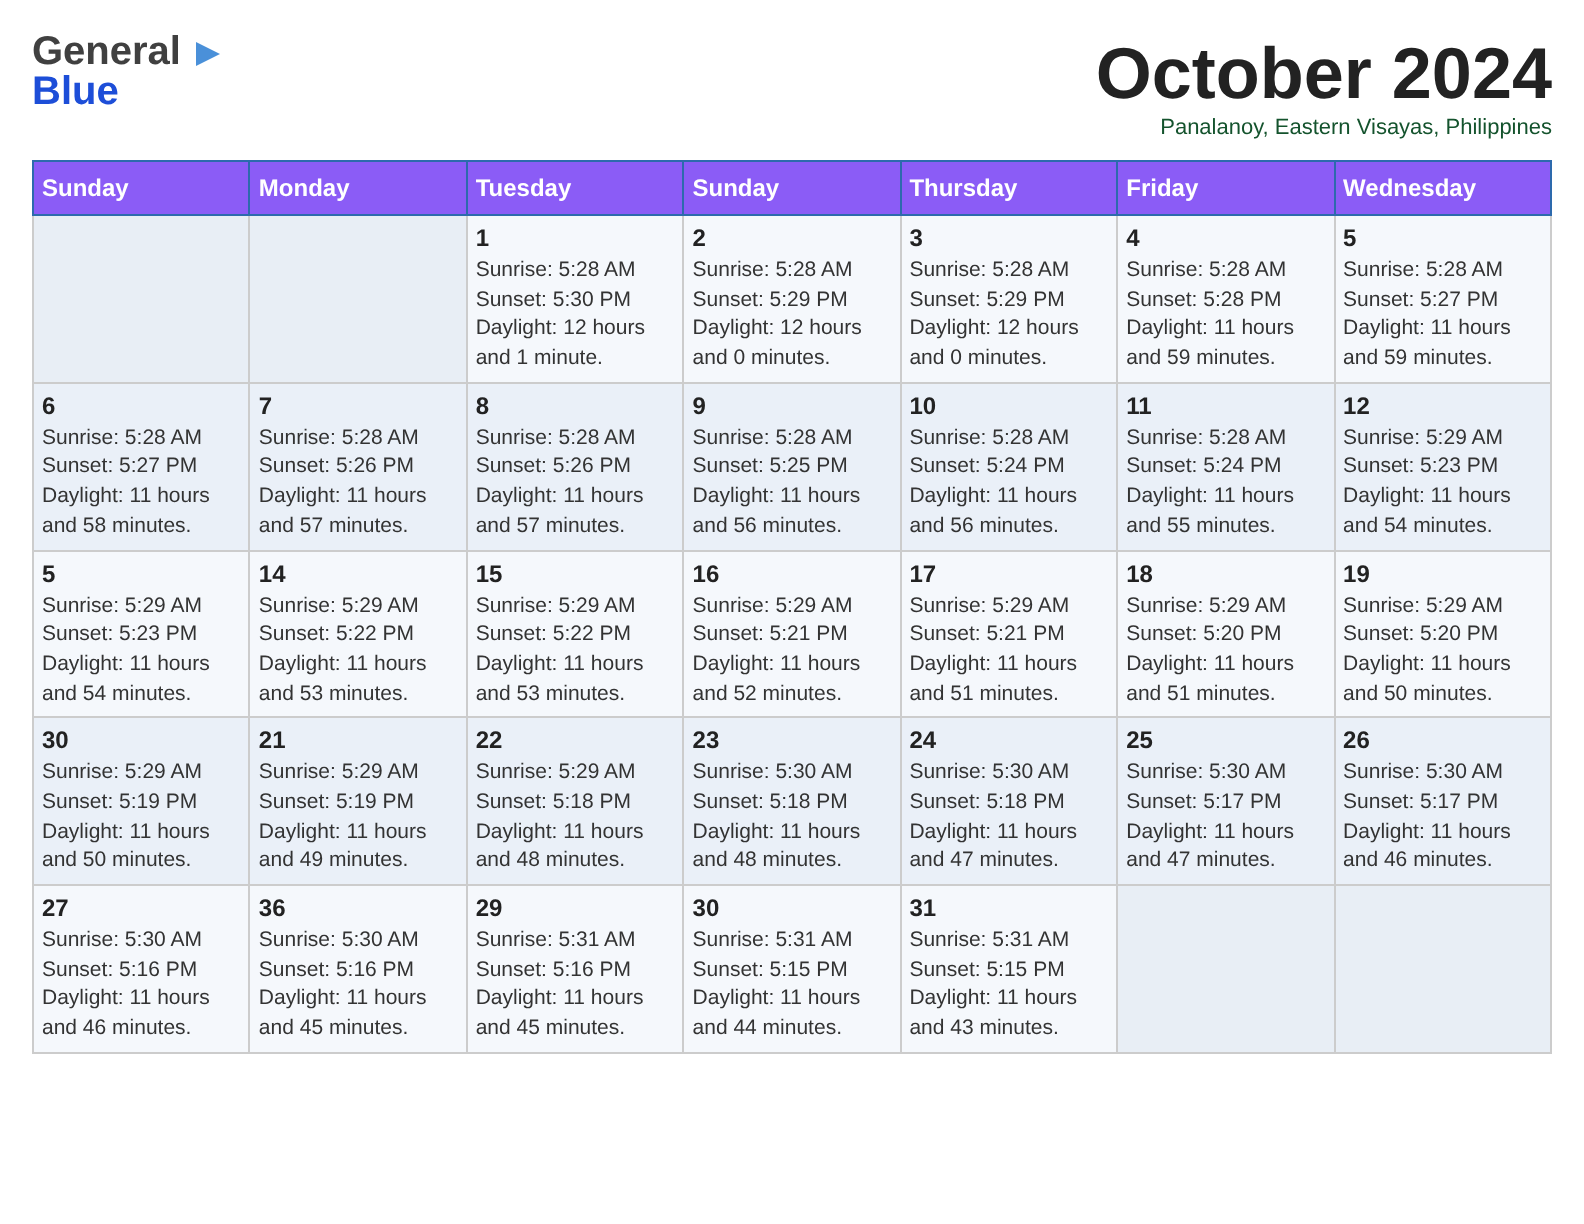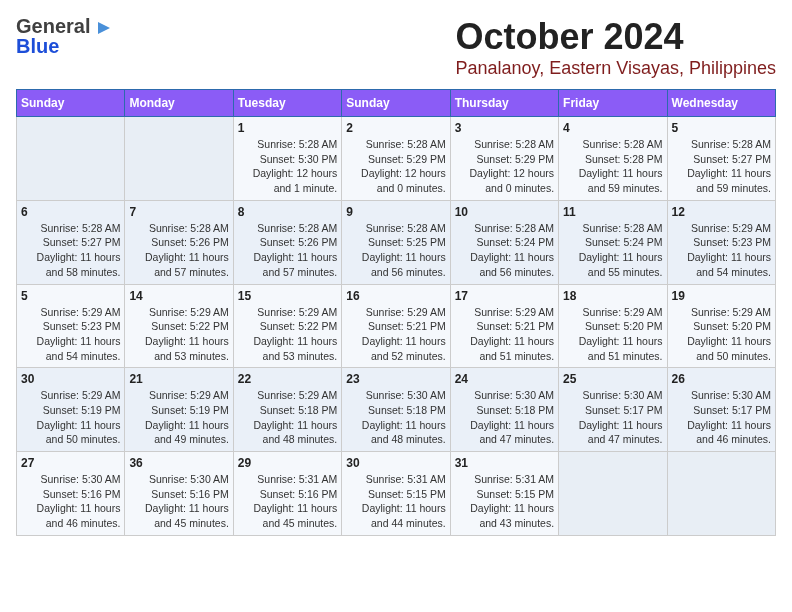--- a/index.html
+++ b/index.html
@@ -15,29 +15,30 @@
       align-items: flex-start;
       justify-content: space-between;
       margin-bottom: 10px;
     }
     .logo {
       display: flex;
       flex-direction: column;
       align-items: flex-start;
     }
     .title-block {
+      text-align: right;
     }
     .month-title {
       font-size: 36px;
       font-weight: bold;
       color: #222;
     }
     .subtitle {
-      font-size: 18px;
-      color: #7f1d1d;
+      font-size: 11px;
+      color: #14532d;
     }
     table {
       width: 100%;
       border-collapse: collapse;
       font-size: 11px;
     }
     thead tr th {
       background: #8b5cf6;
       color: #fff;
       padding: 6px 4px;
@@ -63,21 +64,20 @@
     .day-num {
       font-weight: bold;
       font-size: 12px;
       margin-bottom: 2px;
       color: #222;
     }
     .day-info {
       color: #333;
       font-size: 10.5px;
       line-height: 1.4;
-      text-align: right;
     }
     .empty-cell {
       background: #e8eef5 !important;
     }
   </style>
 </head>
 <body>
 
 <div class="header">
   <div class="logo">

